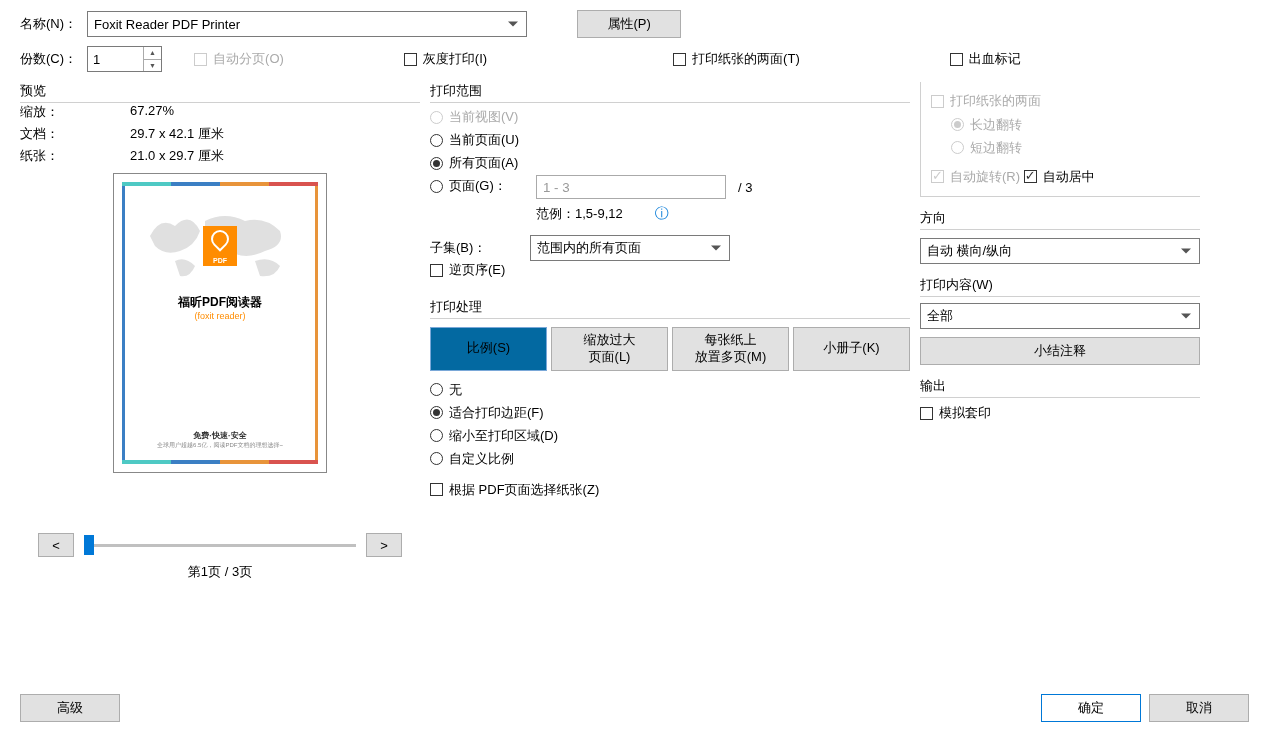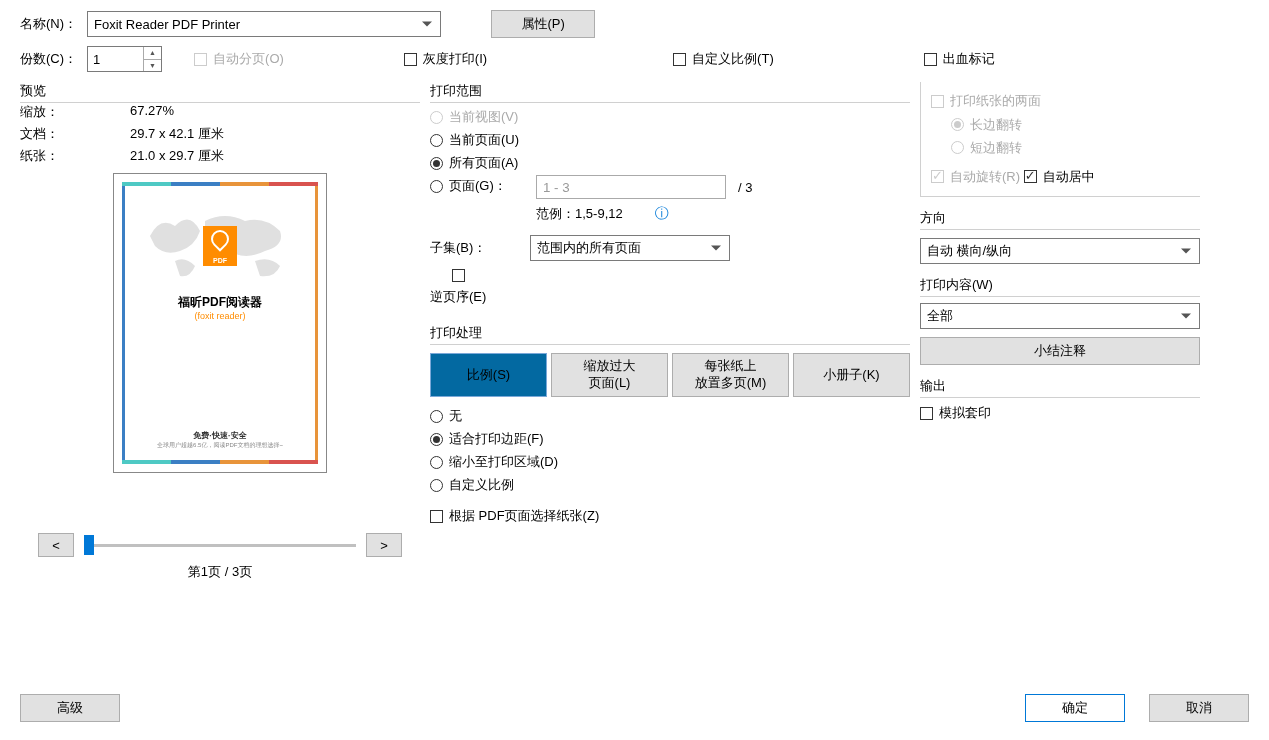--- a/index.html
+++ b/index.html
@@ -251,31 +251,31 @@
   height:44px; display:flex; align-items:center; justify-content:center;
   text-align:center; line-height:1.3; cursor:pointer;
 }
 .tab.active { background:#0369a1; border-color:#7aa8d8; }
 .right-group { margin-bottom: 12px; }
 .btn-wide { width:100%; height:28px; margin-top:8px; }
 .bottom-row {
   position:absolute; left:20px; right:20px; bottom:18px;
   display:flex; justify-content:space-between;
 }
-.bottom-row .right-btns { display:flex; gap:24px;justify-content:center; }
+.bottom-row .right-btns { display:flex; gap:8px;justify-content:center; }
 .bottom-row .btn { width:100px; }
 </style>
 </head>
 <body>
 
 <div class="container">
 
   <div class="top-row">
     <span class="label">名称(N)：</span>
-    <div class="select-inline" style="width:354px">
+    <div class="select-inline" style="width:440px">
       <span>Foxit Reader PDF Printer</span>
     </div>
     <div style="width:30px"></div>
     <div class="btn" style="width:104px">属性(P)</div>
   </div>
 
   <div class="top-row">
     <span class="label">份数(C)：</span>
     <div class="spinner">
       <input value="1" style="">
@@ -290,21 +290,21 @@
       <span>自动分页(O)</span>
     </label>
     <div style="width:100px"></div>
     <label class="checkbox-label">
       <span class="cb"></span>
       <span>灰度打印(I)</span>
     </label>
     <div style="width:166px"></div>
     <label class="checkbox-label">
       <span class="cb"></span>
-      <span>自定义比例(T)</span>
+      <span>打印纸张的两面(T)</span>
     </label>
     <div style="width:130px"></div>
     <label class="checkbox-label">
       <span class="cb"></span>
       <span>出血标记</span>
     </label>
   </div>
 
   <div class="panel-row">
 
@@ -396,21 +396,21 @@
         <span>范例：1,5-9,12</span>
         <span style="width:20px"></span>
         <span class="info-icon">ⓘ</span>
       </div>
       <div class="subset-row">
         <span style="width:90px;display:inline-block">子集(B)：</span>
         <div class="select-inline" style="width:200px">
           <span>范围内的所有页面</span>
         </div>
       </div>
-      <label class="checkbox-label" style="margin-top:8px;flex-direction:column;">
+      <label class="checkbox-label" style="">
         <span class="cb"></span>
         <span>逆页序(E)</span>
       </label>
 
       <div class="group-title" style="margin-top:18px">打印处理</div>
       <div class="tabs">
         <div class="tab active">比例(S)</div>
         <div class="tab" style="white-space:pre-line">缩放过大
 页面(L)</div>
         <div class="tab" style="white-space:pre-line">每张纸上

